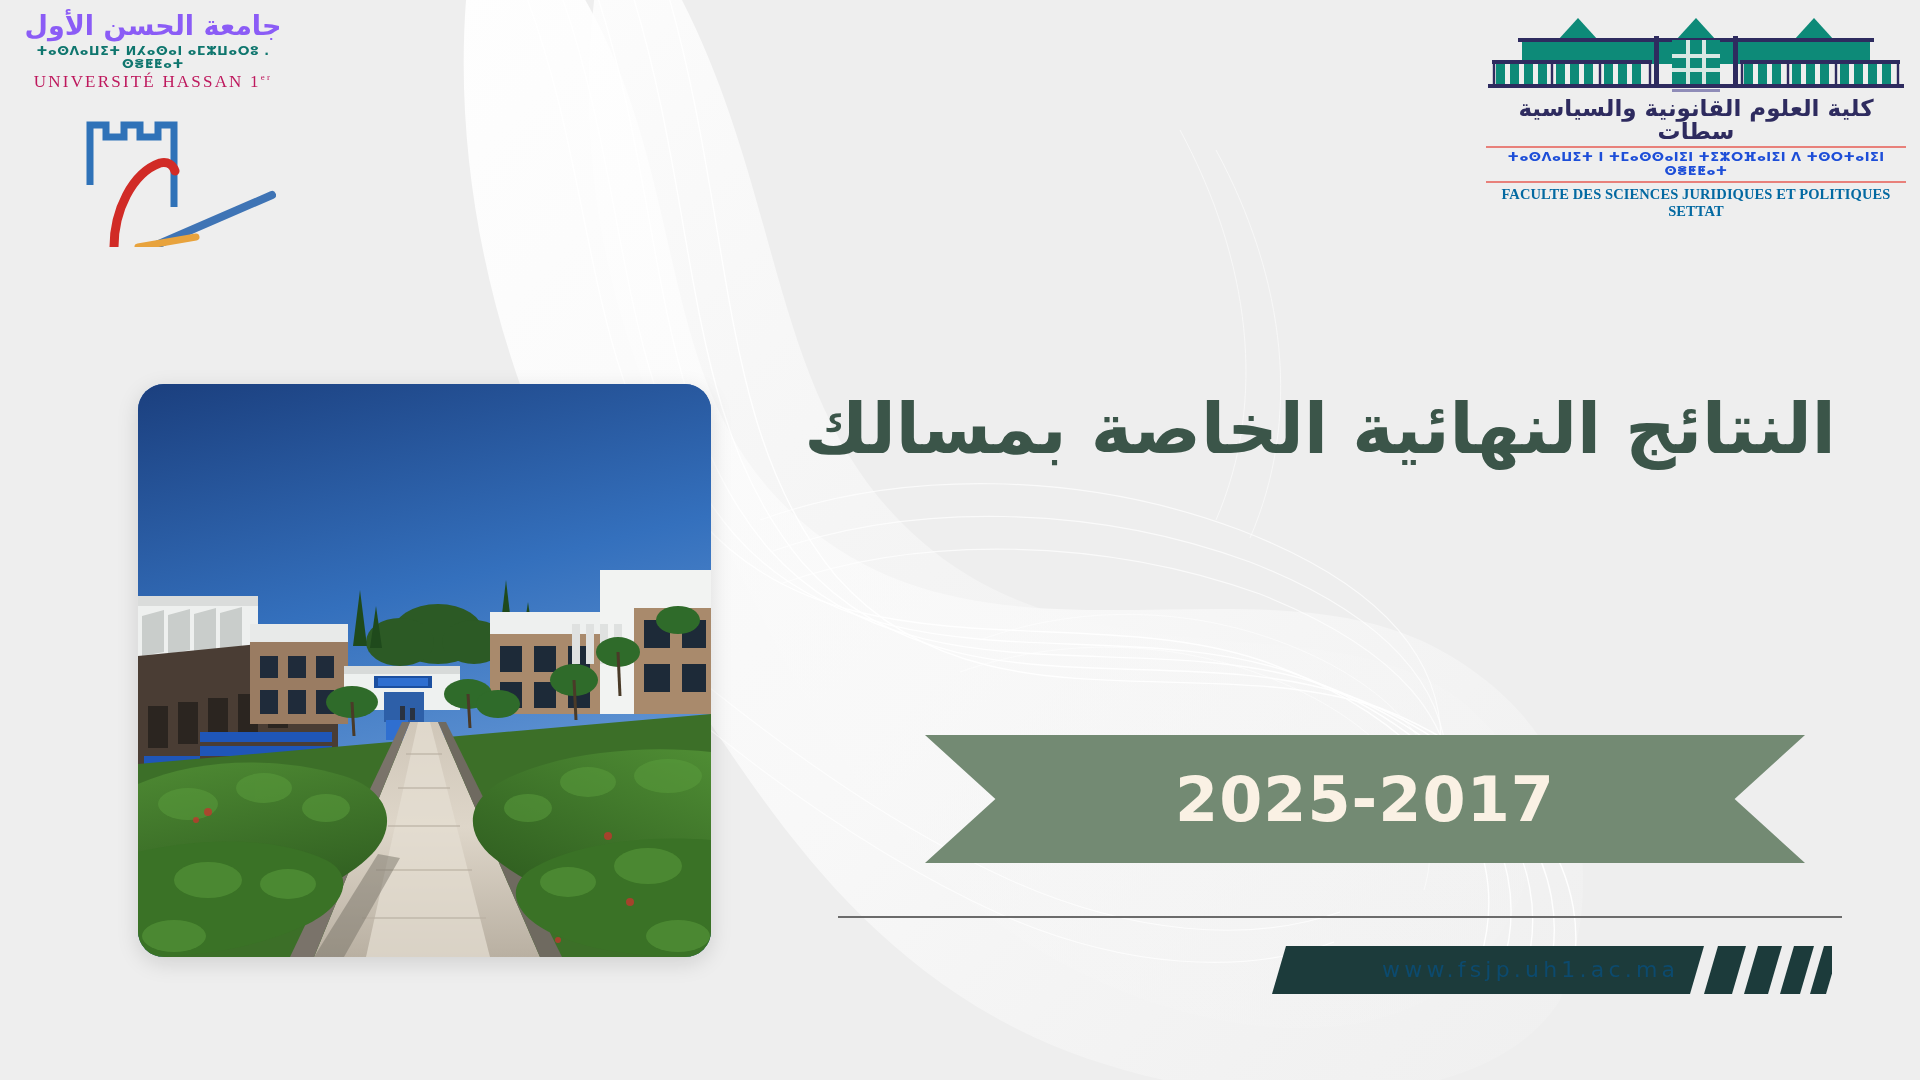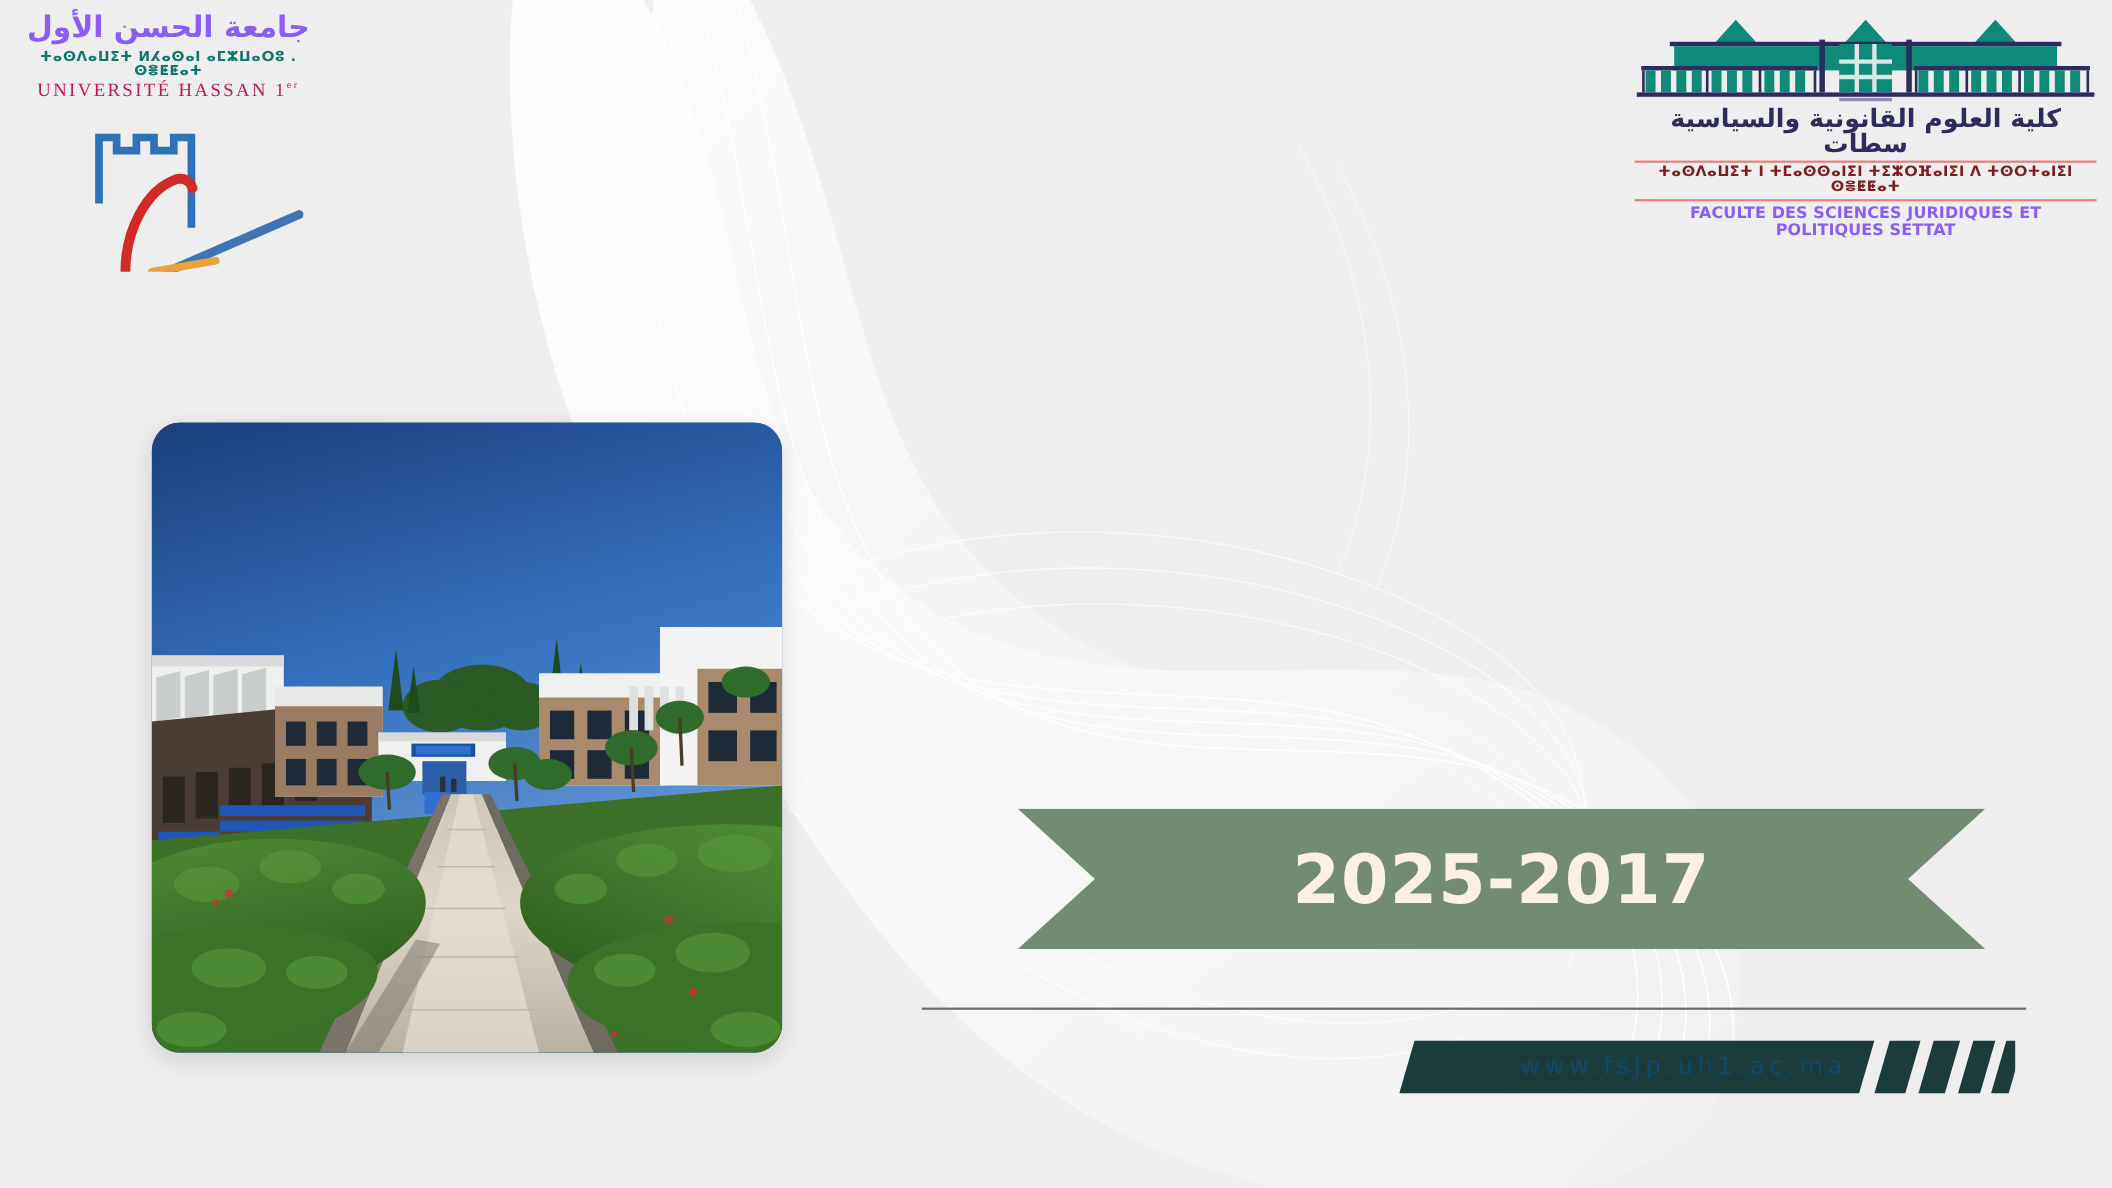--- a/index.html
+++ b/index.html
@@ -43,26 +43,26 @@
     position:absolute;right:14px;top:10px;width:420px;height:152px;
   }
   .fsjp-build{display:block;}
   .fsjp-ar{
     text-align:center;direction:rtl;color:#2e2b5f;
     font-size:23px;font-weight:700;line-height:1;margin-top:1px;
     font-family:"DejaVu Sans","Liberation Sans",sans-serif;
   }
   .fsjp-rule{height:1.5px;background:#e8807a;margin:3px 0 2px;}
   .fsjp-tif{
-    text-align:center;color:#7f1d1d;font-size:13px;font-weight:700;
+    text-align:center;color:#1d4ed8;font-size:13px;font-weight:700;
     letter-spacing:0.4px;line-height:1.1;
   }
   .fsjp-fr{
-    text-align:center;color:#8b5cf6;font-size:14.5px;font-weight:700;
-    letter-spacing:0.1px;margin-top:3px;
+    text-align:center;color:#0369a1;font-size:14.5px;font-weight:700;
+    letter-spacing:0.1px;margin-top:3px;font-family:Liberation Serif, serif;
   }
 
   
   .photo-card{
     position:absolute;left:138px;top:384px;width:573px;height:573px;
     border-radius:26px;overflow:hidden;
     box-shadow:0 6px 22px rgba(0,0,0,.13);
     background:#2b5fa8;
   }
   .photo-card svg{display:block;width:100%;height:100%;}
@@ -408,20 +408,21 @@
       <circle cx="470" cy="452" r="4"></circle>
         <circle cx="492" cy="518" r="4"></circle>
       <circle cx="420" cy="556" r="3"></circle>
     </g>
 
     <path d="M176 573 L240 470 L262 474 L206 573 Z" fill="#6f6a60" opacity="0.45"></path>
   </svg>
 </div>
 
 <div class="title-block">
+  <div class="title-line">النتائج النهائية الخاصة بمسالك</div>
 </div>
 
 <div class="ribbon">
   <span class="ribbon-year">2025-2017</span>
 </div>
 
 <div class="divider"></div>
 
 <div class="web-bar">
   <svg width="560" height="48" viewBox="0 0 560 48">

